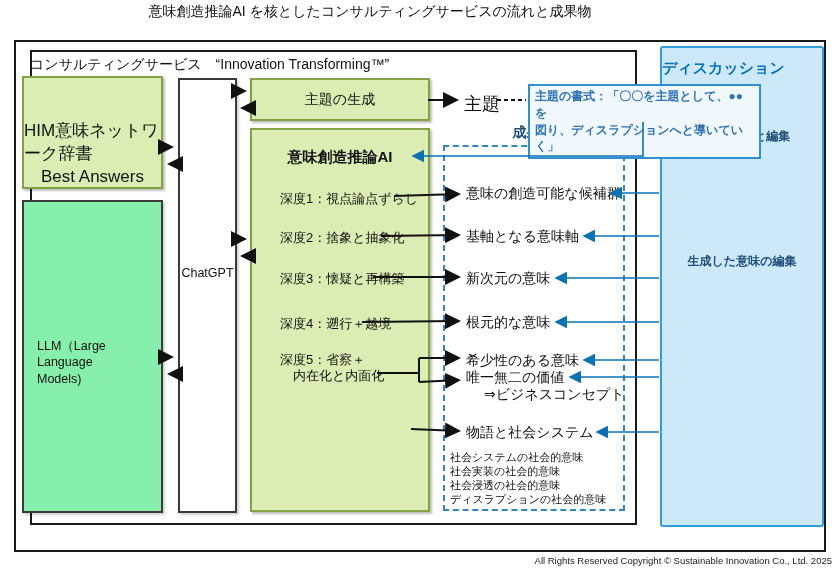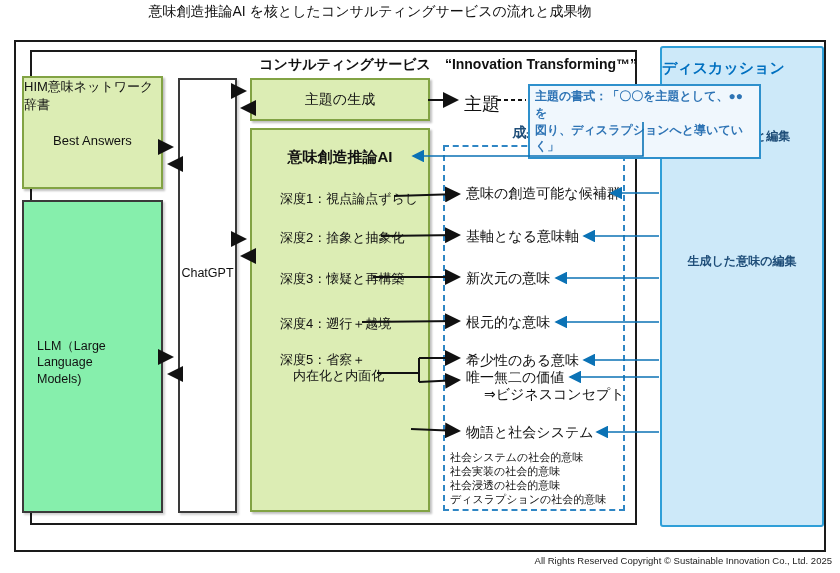--- a/index.html
+++ b/index.html
@@ -2,23 +2,23 @@
 <html lang="ja"><head>
 <meta charset="utf-8">
 <style>
   html,body{margin:0;padding:0;background:#fff;}
   body{font-family:"Liberation Sans","DejaVu Sans",sans-serif;color:#111;}
   .canvas{position:relative;width:840px;height:573px;background:#fff;overflow:hidden;}
   .abs{position:absolute;}
   .page-title{top:3px;left:0;width:740px;text-align:center;font-size:14px;color:#111;}
   .outer-box{left:14px;top:40px;width:808px;height:508px;border:2px solid #1a1a1a;background:#fff;}
   .inner-box{left:30px;top:50px;width:603px;height:471px;border:2px solid #1a1a1a;background:#fff;}
-  .header-label{left:30px;top:56px;width:607px;text-align:right;font-weight:bold;font-size:14px;}
+  .header-label{left:30px;top:56px;width:607px;text-align:left;font-weight:normal;font-size:14px;}
   .green{background:#dcedb4;border:2px solid #82a344;box-shadow:2px 2px 2px rgba(0,0,0,0.25);}
-  .him-box{left:22px;top:76px;width:137px;height:109px;display:flex;flex-direction:column;justify-content:flex-start;align-items:center;gap:19px;font-size:13px;}
+  .him-box{left:22px;top:76px;width:137px;height:109px;display:flex;flex-direction:column;justify-content:flex-end;align-items:center;gap:2px;font-size:17px;}
   .llm-box{left:22px;top:200px;width:137px;height:309px;border:2px solid #3a3a3a;background:#86efac;box-shadow:2px 2px 2px rgba(0,0,0,0.18);}
   .llm-text{left:13px;top:136px;font-size:12.5px;line-height:1.3;white-space:pre-line;}
   .chatgpt-box{left:178px;top:78px;width:55px;height:431px;border:2px solid #3a3a3a;background:#fff;box-shadow:2px 2px 2px rgba(0,0,0,0.18);}
   .chatgpt-label{left:0;top:186px;width:100%;text-align:center;font-size:12.5px;}
   .theme-box{left:250px;top:78px;width:176px;height:39px;display:flex;align-items:center;justify-content:center;font-size:14px;}
   .ai-box{left:250px;top:128px;width:176px;height:380px;}
   .ai-title{left:0;top:18px;width:100%;text-align:center;font-weight:bold;font-size:15px;}
   .depth{left:28px;font-size:13px;line-height:16px;white-space:pre-line;}
   .deliv-label{left:443px;top:124px;width:181px;text-align:center;font-weight:bold;font-size:14px;color:#1F4E79;}
   .deliv-box{left:443px;top:145px;width:178px;height:362px;border:2px dashed #2f86c4;}

